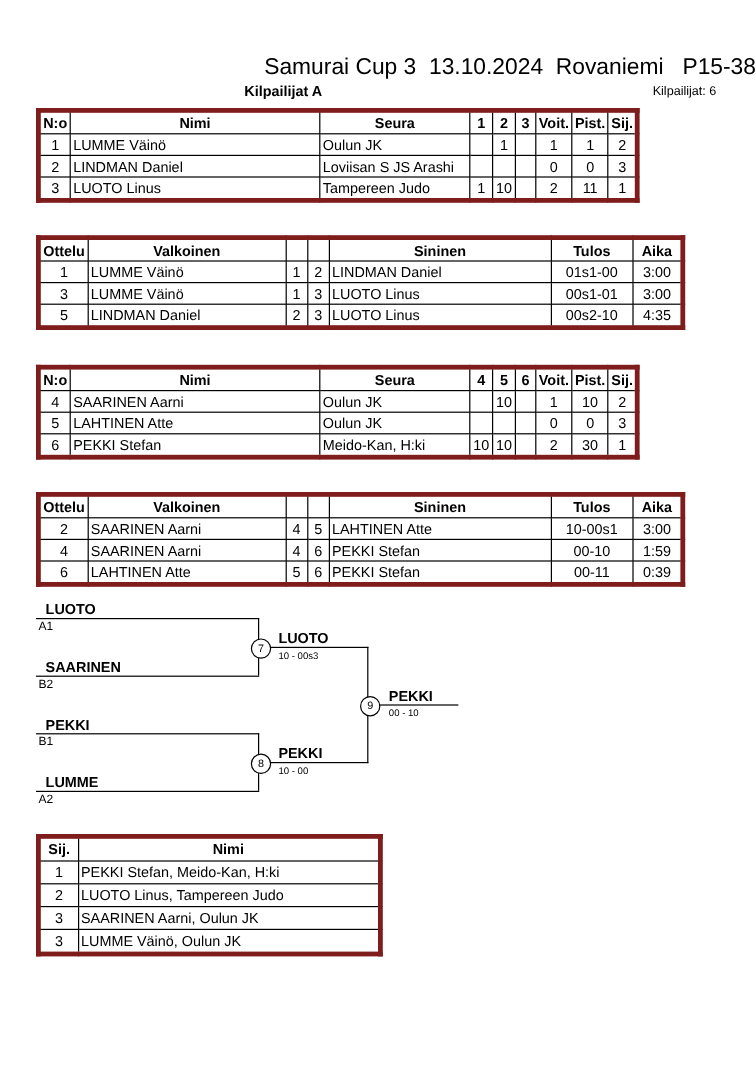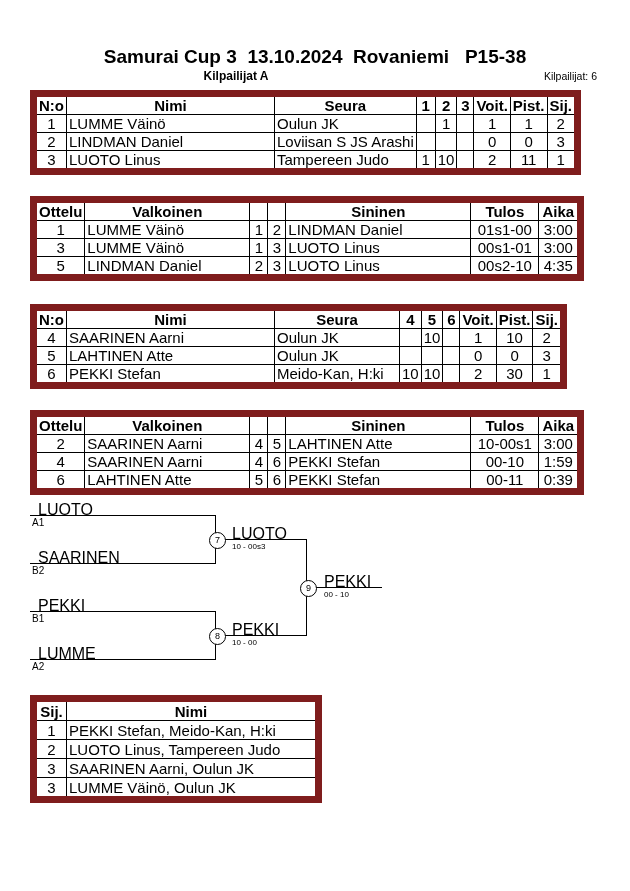--- a/index.html
+++ b/index.html
@@ -1,36 +1,36 @@
 <!DOCTYPE html>
 <html><head>
 <meta charset="utf-8">
 <style>
   html,body{margin:0;padding:0;background:#fff;}
   .page{position:relative;width:630px;height:891px;background:#fff;color:#000;
         font-family:"Liberation Sans","DejaVu Sans",sans-serif;overflow:hidden;}
-  .title{position:absolute;top:46px;left:0;width:100%;text-align:center;
-         font-size:19px;font-weight:bold;white-space:pre;}
+  .title{position:absolute;top:46px;left:0;width:100%;text-align:right;
+         font-size:19px;font-weight:normal;white-space:pre;}
   .sec{position:absolute;font-size:12px;font-weight:bold;text-align:center;}
   .note{position:absolute;font-size:10.5px;}
   table.grid{position:absolute;border-collapse:collapse;table-layout:fixed;
-             font-size:15px;border:7px solid #7f1d1d;background:#fff;}
+             font-size:12px;border:4px solid #7f1d1d;background:#fff;}
   table.grid th,table.grid td{border:1px solid #000;height:17px;padding:0 2px;
              overflow:hidden;white-space:nowrap;}
   table.grid th{font-weight:bold;text-align:center;}
   td.c{text-align:center;}
   td.l{text-align:left;padding-left:4px;}
   td.lg{text-align:left;padding-left:8px;}
   table.res th,table.res td{height:18px;}
   .hline{position:absolute;border-top:1px solid #000;height:0;}
   .vline{position:absolute;border-left:1px solid #000;width:0;}
   .match-circle{position:absolute;width:15px;height:15px;border:1px solid #000;
                 border-radius:50%;background:#fff;font-size:9px;line-height:15px;
                 text-align:center;z-index:2;}
-  .b-name{position:absolute;font-size:16px;}
+  .b-name{position:absolute;font-size:12px;font-weight:bold;}
   .b-seed{position:absolute;font-size:10px;}
   .b-score{position:absolute;font-size:8px;}
 </style>
 </head>
 <body>
 
 <div class="page">
 
   <div class="title">Samurai Cup 3  13.10.2024  Rovaniemi   P15-38</div>
 

